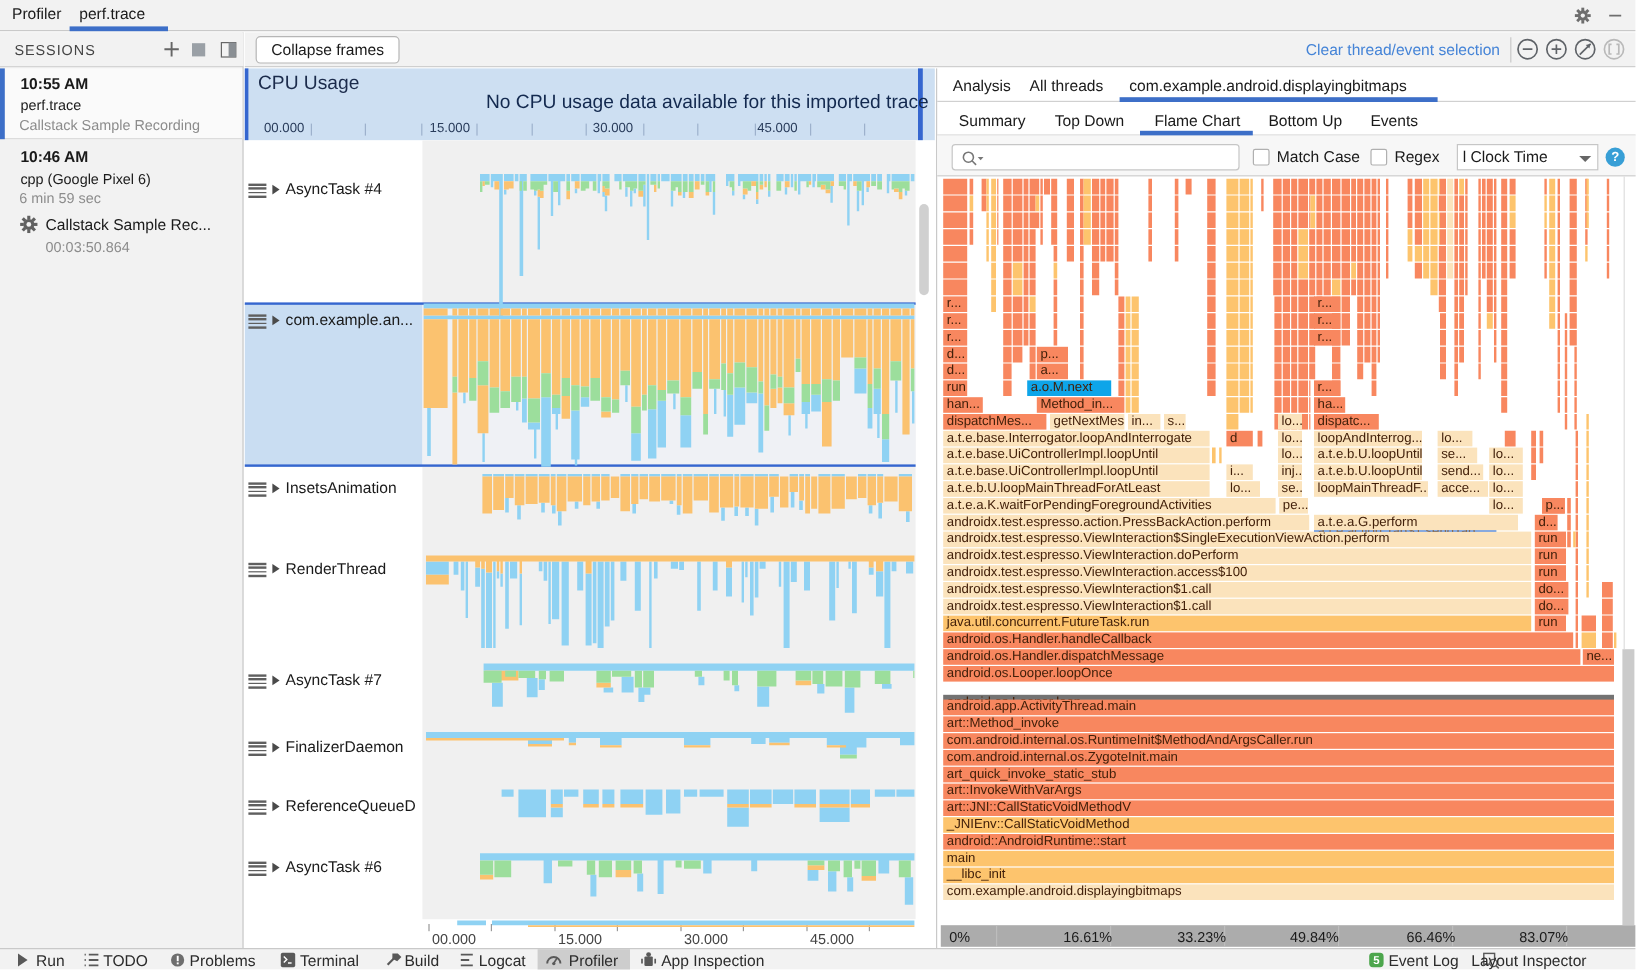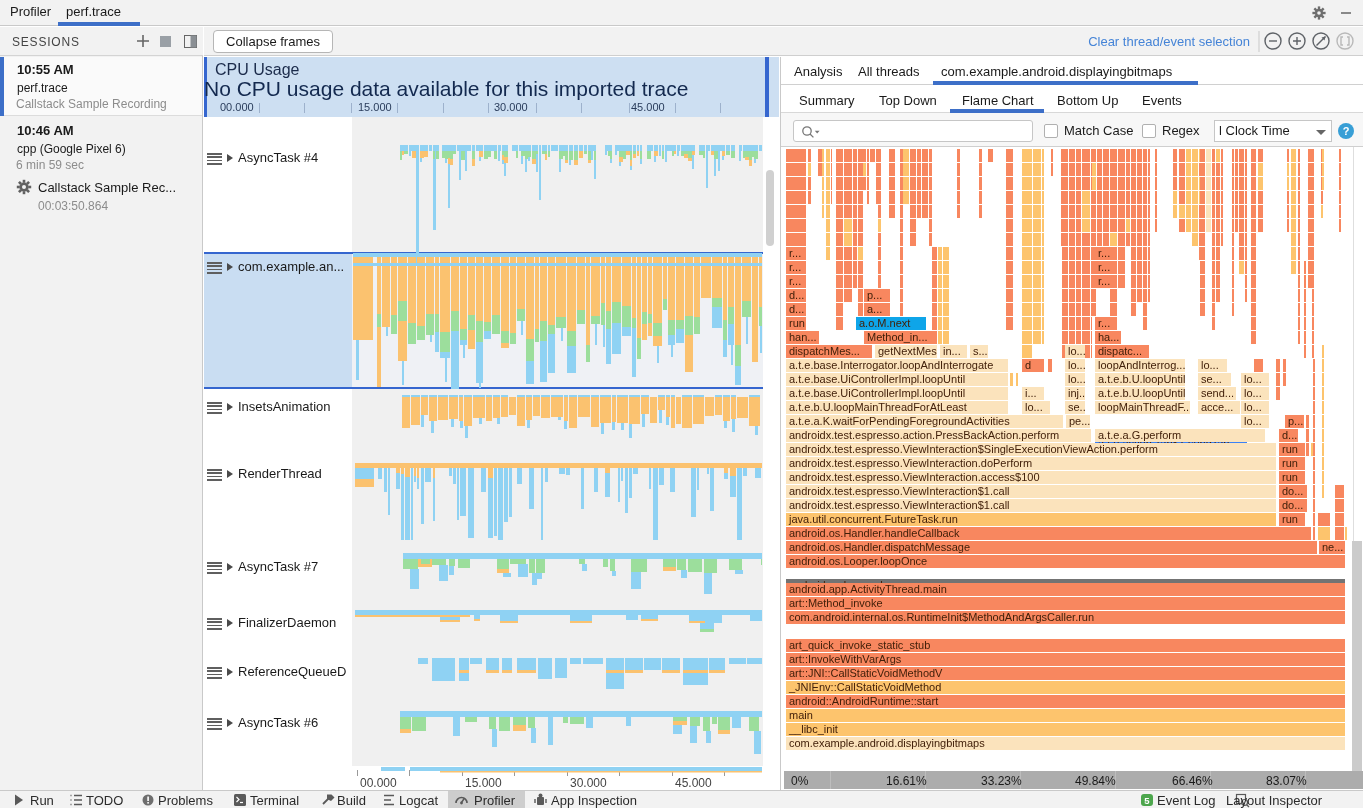--- a/index.html
+++ b/index.html
@@ -22,21 +22,21 @@
 .sess1{position:absolute;left:0;top:30px;width:202px;height:59px;background:#fafafa;border-bottom:1px solid #dcdcdc}
 .sessbar{position:absolute;left:0;top:0;width:4px;height:59px;background:#3d6fc8}
 .s-time{font-size:13px;font-weight:bold;color:#1a1a1a;position:absolute}
 .s-sub{font-size:12px;color:#1a1a1a;position:absolute}
 .s-gray{font-size:12px;color:#8c8c8c;position:absolute}
 
 #cpubanner{left:204px;top:57px;width:575px;height:60px;background:#cddff2}
 #cpubanner .lb{position:absolute;left:0;top:0;width:3px;height:60px;background:#3566cf}
 #cpubanner .rb{position:absolute;left:561px;top:0;width:4px;height:60px;background:#3566cf}
 #cpubanner .t1{position:absolute;left:11px;top:4px;font-size:16px;color:#1b2b4b}
-#cpubanner .t2{position:absolute;left:0;top:20px;width:570px;text-align:left;font-size:21px;color:#13294f}
+#cpubanner .t2{position:absolute;left:0;top:20px;width:570px;text-align:right;font-size:16px;color:#13294f}
 .rlab{position:absolute;font-size:11px;color:#2a3d5c}
 .rtick{position:absolute;width:1px;height:10px;background:#9db1cc;top:46px}
 #trackarea{left:204px;top:117px;width:575px;height:673px;background:#fff}
 #chartbg{position:absolute;left:148px;top:0;width:411px;height:649px;background:#f0f0f0}
 .tlabel{position:absolute;font-size:13px;color:#1a1a1a}
 .grip{position:absolute;width:15px;height:12px}
 .grip i{display:block;height:1.7px;background:#5f5f5f;margin-bottom:1.7px}
 .tri{position:absolute;width:0;height:0;border-left:6px solid #4a4a4a;border-top:4.5px solid transparent;border-bottom:4.5px solid transparent}
 #selrow{position:absolute;left:0;top:136px;width:148px;height:136px;background:#c9ddf2}
 #selchart{position:absolute;left:148px;top:136px;width:411px;height:136px;background:#eff1f5}
@@ -376,20 +376,21 @@
       <div class="fl" style="left:786px;top:513px;width:490px;background:#fdc46d">java.util.concurrent.FutureTask.run</div>
       <div class="fl" style="left:1279px;top:513px;width:26px;background:#f8875f">run</div>
       <div class="fl" style="left:786px;top:527px;width:525px;background:#f8875f">android.os.Handler.handleCallback</div>
       <div class="fl" style="left:786px;top:541px;width:531px;background:#f8875f">android.os.Handler.dispatchMessage</div>
       <div class="fl" style="left:1319px;top:541px;width:26px;background:#f8875f">ne...</div>
       <div class="fl" style="left:786px;top:555px;width:559px;background:#f8875f">android.os.Looper.loopOnce</div>
       <div class="fl" style="left:786px;top:579px;width:559px;background:#737373">android.os.Looper.loop</div>
       <div class="fl" style="left:786px;top:583px;width:559px;background:#f8875f">android.app.ActivityThread.main</div>
       <div class="fl" style="left:786px;top:597px;width:559px;background:#f8875f">art::Method_invoke</div>
       <div class="fl" style="left:786px;top:611px;width:559px;background:#f8875f">com.android.internal.os.RuntimeInit$MethodAndArgsCaller.run</div>
+      <div class="fl" style="left:786px;top:625px;width:559px;background:#f8875f">com.android.internal.os.ZygoteInit.main</div>
       <div class="fl" style="left:786px;top:639px;width:559px;background:#f8875f">art_quick_invoke_static_stub</div>
       <div class="fl" style="left:786px;top:653px;width:559px;background:#f8875f">art::InvokeWithVarArgs</div>
       <div class="fl" style="left:786px;top:667px;width:559px;background:#f8875f">art::JNI::CallStaticVoidMethodV</div>
       <div class="fl" style="left:786px;top:681px;width:559px;background:#fdc46d">_JNIEnv::CallStaticVoidMethod</div>
       <div class="fl" style="left:786px;top:695px;width:559px;background:#f8875f">android::AndroidRuntime::start</div>
       <div class="fl" style="left:786px;top:709px;width:559px;background:#fdc46d">main</div>
       <div class="fl" style="left:786px;top:723px;width:559px;background:#fdc46d">__libc_init</div>
       <div class="fl" style="left:786px;top:737px;width:559px;background:#fbe3bc">com.example.android.displayingbitmaps</div>
 </div>
 <div id="pctbar" class="abs">

